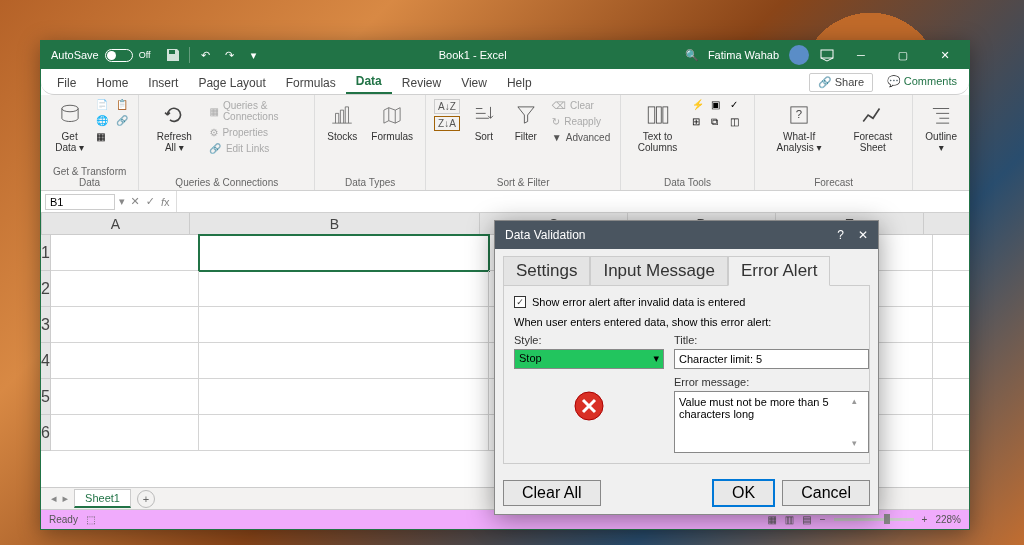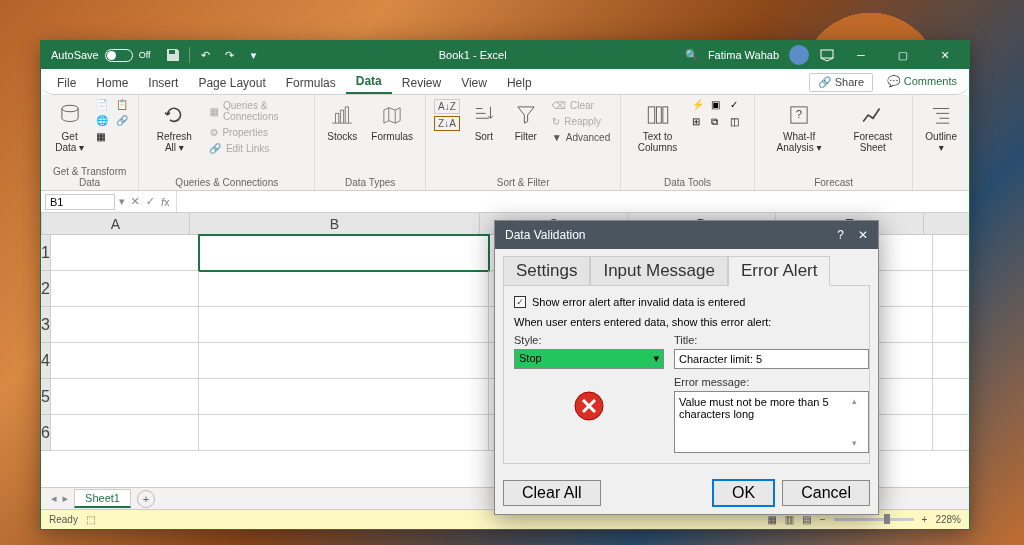--- a/index.html
+++ b/index.html
@@ -51,21 +51,21 @@
   .rowheads { width:42px; }
   .rowhead { height:36px; background:#e6e6e6; border-right:1px solid #ccc; border-bottom:1px solid #ccc; text-align:center; font-size:16px; color:#444; line-height:36px;}
   .cells { position:relative; }
   .cell-row { display:flex; }
   .cell { flex:0 0 148px; height:36px; border-right:1px solid #d4d4d4; border-bottom:1px solid #d4d4d4; }
   .cell.wide{flex:0 0 290px;}
   .cell.sel { outline:2px solid #217346; outline-offset:-1px;}
   .sheettabs { height:22px; border-top:1px solid #ccc; display:flex; align-items:center; font-size:11px; background:#f3f2f1; padding-left:10px; gap:6px;}
   .sheettab { padding:2px 10px; background:#fff; border:1px solid #ccc; border-bottom:2px solid #217346; color:#217346;}
   .addsheet{width:18px;height:18px;border:1px solid #bbb;border-radius:50%;text-align:center;line-height:16px;color:#666;}
-  .statusbar { height:20px; background:#fef9c3; border-top:1px solid #ccc; display:flex; align-items:center; font-size:10px; color:#555; padding:0 8px; justify-content:space-between;}
+  .statusbar { height:20px; background:#f0abfc; border-top:1px solid #ccc; display:flex; align-items:center; font-size:10px; color:#555; padding:0 8px; justify-content:space-between;}
   .zoom { display:flex; align-items:center; gap:8px;}
   .zoomslider{width:80px;height:3px;background:#ccc;position:relative;}
   .zoomslider::after{content:"";width:6px;height:10px;background:#888;position:absolute;left:50px;top:-4px;}
 
   
   .dialog { position:absolute; left:494px; top:220px; width:385px; background:#f0f0f0; border:1px solid #888; box-shadow:0 5px 25px rgba(0,0,0,.4); font-size:11px;}
   .dlg-title { height:28px; background:#4a5560; color:#fff; display:flex; align-items:center; padding:0 10px; font-size:12px;}
   .dlg-title-right{margin-left:auto;display:flex;gap:14px;}
   .dlg-tabs { display:flex; background:#f0f0f0; padding:6px 8px 0; gap:0; font-size:17px;}
   .dlg-tab { padding:4px 12px; border:1px solid #ccc; background:#f0f0f0; color:#333; position:relative; top:1px;}

